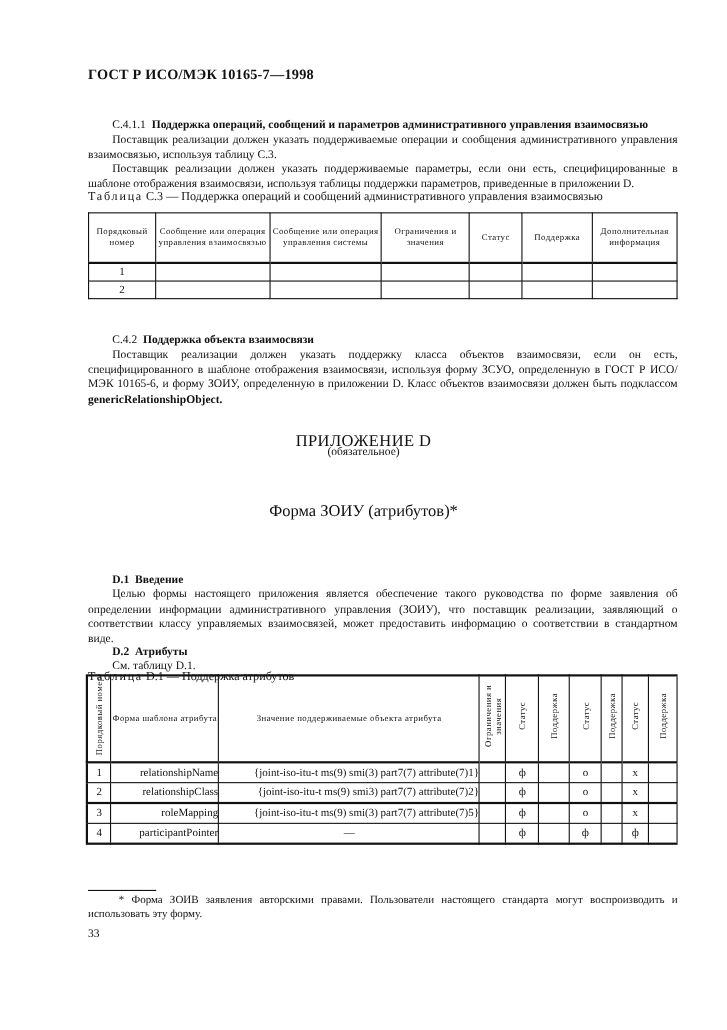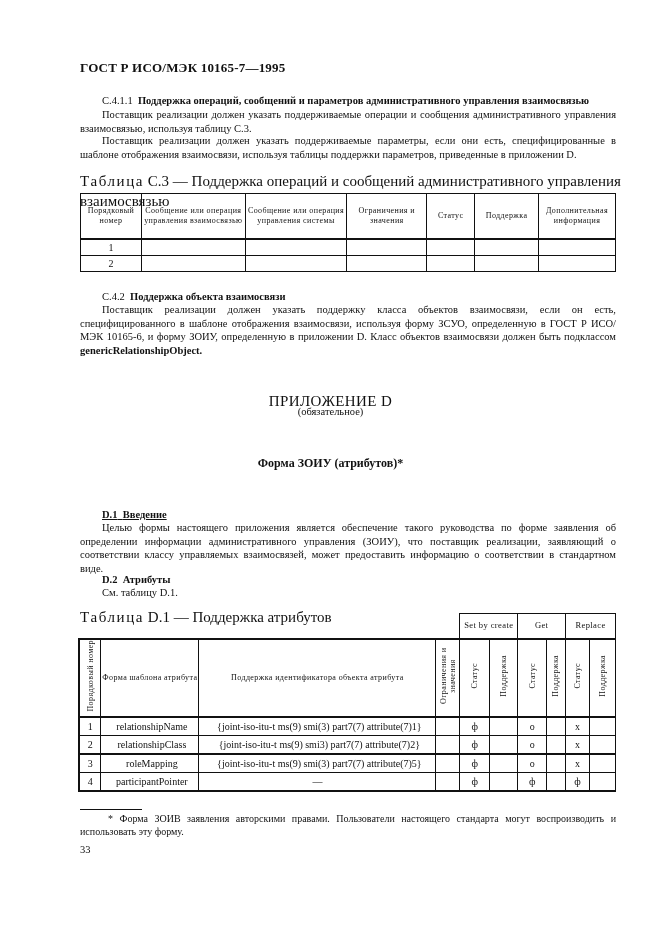--- a/index.html
+++ b/index.html
@@ -4,54 +4,54 @@
 <style>
   html, body { margin: 0; padding: 0; background: #ffffff; }
   body {
     width: 661px; height: 936px; position: relative; overflow: hidden;
     font-family: "Liberation Serif", "DejaVu Serif", serif; color: #111;
     font-size: 10.5px; line-height: 1.3;
   }
   .abs { position: absolute; }
   .doc-header { left: 80px; top: 60px; font-weight: bold; font-size: 13px; letter-spacing: 0.2px; }
   .para { position: absolute; left: 80px; width: 536px; text-align: justify; }
-  .indent { text-indent: 22px; }
+  .indent { text-indent: 22px; margin-top: 13px; }
   b { font-weight: bold; }
-  .caption { position: absolute; left: 80px; font-size: 15px; }
+  .caption { position: absolute; left: 80px; font-size: 11px; }
   .spaced { letter-spacing: 1.6px; }
 
   table { border-collapse: collapse; position: absolute; }
   td, th { border: 1px solid #111; padding: 0; text-align: center; vertical-align: middle; font-weight: normal; }
   .t-small { font-size: 8px; line-height: 1.25; letter-spacing: 0.4px; }
   .thick-bottom th, .thick-bottom td { border-bottom: 2px solid #111; }
 
   
   #table-c3 { left: 80px; top: 193px; width: 536px; border: 1.5px solid #111; }
   #table-c3 th { height: 44px; }
   #table-c3 td { height: 15px; font-size: 10px; }
 
   
   #table-d1 { left: 78px; top: 613px; width: 538px; }
   #table-d1 .topgroup th { height: 24px; font-size: 8.5px; letter-spacing: 0.4px; }
   #table-d1 .blank { border: none; border-right: 1px solid #111; }
   #table-d1 .blank-first { border: none; }
   #table-d1 .hdr th { height: 72px; }
   #table-d1 td { height: 17px; font-size: 10px; }
-  #table-d1 td.left { text-align: center; padding-left: 4px; }
+  #table-d1 td.left { text-align: right; padding-left: 4px; }
   .vert { writing-mode: vertical-rl; transform: rotate(180deg); display: inline-block; font-size: 8px; letter-spacing: 0.4px; line-height: 1.15; }
 
   .center-block { position: absolute; left: 0; width: 661px; text-align: center; }
   .footnote-rule { position: absolute; left: 80px; top: 809px; width: 62px; height: 1px; background: #111; }
   .footnote { position: absolute; left: 80px; top: 812px; width: 536px; font-size: 10px; text-align: justify; text-indent: 28px; }
   .page-number { position: absolute; left: 80px; top: 843px; font-size: 10.5px; }
 </style>
 </head>
 <body>
 
-<div class="abs doc-header">ГОСТ Р ИСО/МЭК 10165-7—1995</div>
+<div class="abs doc-header">ГОСТ Р ИСО/МЭК 10165-7—1998</div>
 
 <div class="para indent" style="top:94px;">
   <span>C.4.1.1</span>&nbsp;
   <b>Поддержка операций, сообщений и параметров административного управления взаимосвязью</b>
 </div>
 <div class="para indent" style="top:108px;">Поставщик реализации должен указать поддерживаемые операции и сообщения административного управления взаимосвязью, используя таблицу С.3.</div>
 <div class="para indent" style="top:134px;">Поставщик реализации должен указать поддерживаемые параметры, если они есть, специфицированные в шаблоне отображения взаимосвязи, используя таблицы поддержки параметров, приведенные в приложении D.</div>
 
 <div class="caption" style="top:172px;">
   <span class="spaced">Таблица</span>&nbsp;<span>С.3 — Поддержка операций и сообщений административного управления взаимосвязью</span>
@@ -101,23 +101,23 @@
 <div class="para indent" style="top:290px;">
   <span>C.4.2</span>&nbsp;
   <b>Поддержка объекта взаимосвязи</b>
 </div>
 <div class="para indent" style="top:303px;">
   <span>Поставщик реализации должен указать поддержку класса объектов взаимосвязи, если он есть, специфицированного в шаблоне отображения взаимосвязи, используя форму ЗСУО, определенную в ГОСТ Р ИСО/МЭК 10165-6, и форму ЗОИУ, определенную в приложении D. Класс объектов взаимосвязи должен быть подклассом </span><b>genericRelationshipObject.</b>
 </div>
 
 <div class="center-block" style="top:392px; font-size:15px; letter-spacing:0.4px;">ПРИЛОЖЕНИЕ D</div>
 <div class="center-block" style="top:405px; font-size:10.5px;">(обязательное)</div>
-<div class="center-block" style="top:456px; font-size:12px; font-weight:bold;">Форма ЗОИУ (атрибутов)*</div>
-
-<div class="para indent" style="top:508px;text-decoration:underline;">
+<div class="center-block" style="top:456px; font-size:15px; font-weight:normal;">Форма ЗОИУ (атрибутов)*</div>
+
+<div class="para indent" style="top:508px;">
   <b>D.1</b>&nbsp;
   <b>Введение</b>
 </div>
 <div class="para indent" style="top:521px;">Целью формы настоящего приложения является обеспечение такого руководства по форме заявления об определении информации административного управления (ЗОИУ), что поставщик реализации, заявляющий о соответствии классу управляемых взаимосвязей, может предоставить информацию о соответствии в стандартном виде.</div>
 
 <div class="para indent" style="top:573px;">
   <b>D.2</b>&nbsp;
   <b>Атрибуты</b>
 </div>
 <div class="para indent" style="top:586px;">См. таблицу D.1.</div>
@@ -133,31 +133,24 @@
       <col style="width:238px">
       <col style="width:24px">
     <col style="width:30px">
       <col style="width:28px">
       <col style="width:29px">
       <col style="width:19px">
       <col style="width:24px">
       <col style="width:26px">
   </colgroup>
   <tbody>
-      <tr class="topgroup">
-    <th class="blank-first" colspan="3"></th>
-    <th class="blank"></th>
-    <th colspan="2">Set by create</th>
-    <th colspan="2">Get</th>
-    <th colspan="2">Replace</th>
-  </tr>
   <tr class="hdr thick-bottom" style="border-top:2px solid #111;">
     <th style="border-left:2px solid #111;"><span class="vert">Порядковый номер</span></th>
     <th class="t-small">Форма шаблона атрибута</th>
-    <th class="t-small">Поддержка идентификатора объекта атрибута</th>
+    <th class="t-small">Значение поддерживаемые объекта атрибута</th>
     <th><span class="vert">Ограничения и значения</span></th>
     <th><span class="vert">Статус</span></th>
     <th><span class="vert">Поддержка</span></th>
     <th><span class="vert">Статус</span></th>
     <th><span class="vert">Поддержка</span></th>
     <th><span class="vert">Статус</span></th>
     <th><span class="vert">Поддержка</span></th>
   </tr>
   <tr>
     <td style="border-left:2px solid #111;">1</td>

